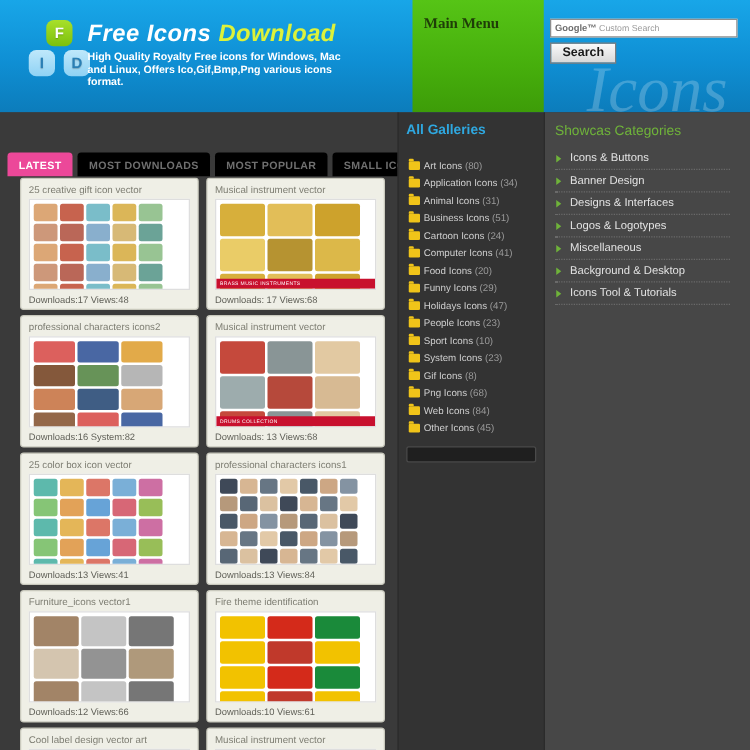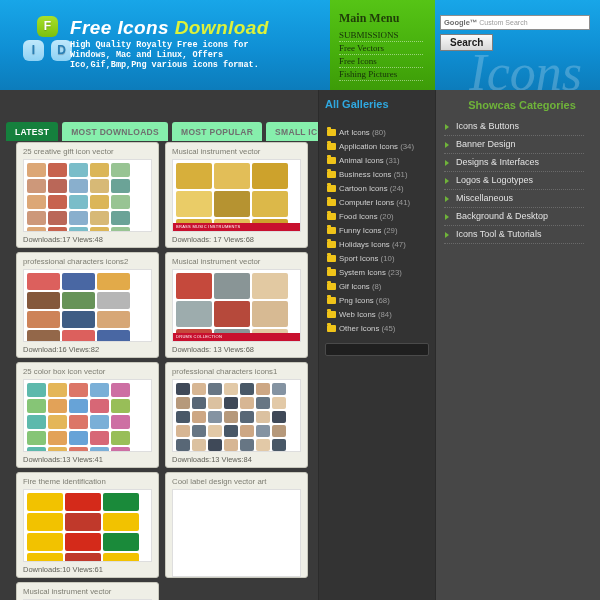--- a/index.html
+++ b/index.html
@@ -42,21 +42,20 @@
     letter-spacing: .4px;
     white-space: nowrap;
   }
   #site-title .accent { color: #ddf23a; }
   #site-tagline {
     position: absolute; left: 70px; top: 40px;
     width: 215px;
     font-size: 8.5px; line-height: 10px;
     color: #ffffff;
     font-weight: bold;
-    font-family: Liberation Mono, monospace;
   }
 
   #main-menu {
     position: absolute; left: 330px; top: 0;
     width: 105px; height: 90px;
     background: linear-gradient(180deg,#56c416 0%, #46ae0c 60%, #3d9c08 100%);
     padding: 11px 0 0 9px;
   }
   #main-menu h3 {
     font-family: "Liberation Serif", serif;
@@ -122,26 +121,26 @@
   }
   #tabs {
     position: absolute; left: 6px; top: 32px;
     display: flex; gap: 4px;
   }
   .tab {
     font-size: 8.5px; font-weight: bold;
     letter-spacing: .3px;
     padding: 5px 9px 4px;
     border-radius: 3px 3px 0 0;
-    background: #86efac;
+    background: #000000;
     color: #6f6f6f;
     cursor: pointer;
     white-space: nowrap;
   }
-  .tab.active { background: #15803d; color: #ffffff; }
+  .tab.active { background: #ec4899; color: #ffffff; }
 
   #card-grid {
     position: absolute; left: 16px; top: 52px;
     width: 296px; height: 458px;
     display: flex; flex-wrap: wrap;
     gap: 4px 6px;
     overflow: hidden;
   }
   .card {
     width: 143px; height: 106px;
@@ -233,24 +232,23 @@
   }
 
   
   #categories {
     position: absolute; left: 436px; top: 0;
     width: 164px; height: 510px;
     background: #474747;
     padding: 9px 0 0 8px;
   }
   #categories h3 {
-    font-size: 11px; font-weight: bold;
+    font-size: 11px; font-weight: normal;
     color: #6fb33a;
     margin-bottom: 7px;
-    text-align: center;
   }
   #categories ul { list-style: none; width: 140px; }
   #categories li {
     font-size: 9px;
     color: #e2e2e2;
     padding: 3px 0 4px 12px;
     position: relative;
     border-bottom: 1px dotted #6a6a6a;
     cursor: pointer;
     white-space: nowrap;
@@ -272,26 +270,20 @@
     <div class="logo-tile logo-i">I</div>
     <div class="logo-tile logo-d">D</div>
   </div>
 
   <div id="site-title"><span>Free Icons </span><span class="accent">Download</span></div>
 
   <div id="site-tagline">High Quality Royalty Free icons for Windows, Mac and Linux, Offers Ico,Gif,Bmp,Png various icons format.</div>
 
   <div id="main-menu">
     <h3>Main Menu</h3>
-    <ul>
-      <li>SUBMISSIONS</li>
-      <li>Free Vectors</li>
-      <li>Free Icons</li>
-      <li>Fishing Pictures</li>
-    </ul>
   </div>
 
   <div id="search-area">
     <div id="search-input"><span class="gbrand">Google™</span>
       <span>Custom Search</span></div>
     <button id="search-button">Search</button>
   </div>
 
   <div id="header-watermark">Icons</div>
 </div>
@@ -362,21 +354,21 @@
             <div class="thumb-cell" style="width: 33px; height: 17px; background: rgb(122, 74, 42); opacity: 0.92;"></div>
             <div class="thumb-cell" style="width: 33px; height: 17px; background: rgb(90, 138, 74); opacity: 0.92;"></div>
             <div class="thumb-cell" style="width: 33px; height: 17px; background: rgb(176, 176, 176); opacity: 0.92;"></div>
             <div class="thumb-cell" style="width: 33px; height: 17px; background: rgb(201, 120, 74); opacity: 0.92;"></div>
             <div class="thumb-cell" style="width: 33px; height: 17px; background: rgb(47, 79, 122); opacity: 0.92;"></div>
             <div class="thumb-cell" style="width: 33px; height: 17px; background: rgb(212, 160, 106); opacity: 0.92;"></div>
             <div class="thumb-cell" style="width: 33px; height: 17px; background: rgb(138, 90, 58); opacity: 0.92;"></div>
             <div class="thumb-cell" style="width: 33px; height: 17px; background: rgb(217, 83, 79); opacity: 0.92;"></div>
             <div class="thumb-cell" style="width: 33px; height: 17px; background: rgb(58, 90, 155); opacity: 0.92;"></div>
           </div>
-          <div class="card-stats">Download:16 Views:82</div>
+          <div class="card-stats">Downloads:16 System:82</div>
         </div>
         <div class="card">
           <div class="card-title">Musical instrument vector</div>
           <div class="card-thumb" style="gap: 2px;">
             <div class="thumb-cell" style="width: 36px; height: 26px; background: rgb(192, 57, 43); opacity: 0.92;"></div>
             <div class="thumb-cell" style="width: 36px; height: 26px; background: rgb(127, 140, 141); opacity: 0.92;"></div>
             <div class="thumb-cell" style="width: 36px; height: 26px; background: rgb(224, 196, 154); opacity: 0.92;"></div>
             <div class="thumb-cell" style="width: 36px; height: 26px; background: rgb(149, 165, 166); opacity: 0.92;"></div>
             <div class="thumb-cell" style="width: 36px; height: 26px; background: rgb(176, 58, 42); opacity: 0.92;"></div>
             <div class="thumb-cell" style="width: 36px; height: 26px; background: rgb(212, 180, 138); opacity: 0.92;"></div>
@@ -453,20 +445,35 @@
             <div class="thumb-cell" style="width: 14px; height: 12px; background: rgb(216, 188, 152); opacity: 0.92;"></div>
             <div class="thumb-cell" style="width: 14px; height: 12px; background: rgb(47, 58, 74); opacity: 0.92;"></div>
             <div class="thumb-cell" style="width: 14px; height: 12px; background: rgb(212, 176, 138); opacity: 0.92;"></div>
             <div class="thumb-cell" style="width: 14px; height: 12px; background: rgb(90, 106, 122); opacity: 0.92;"></div>
             <div class="thumb-cell" style="width: 14px; height: 12px; background: rgb(224, 196, 160); opacity: 0.92;"></div>
             <div class="thumb-cell" style="width: 14px; height: 12px; background: rgb(58, 74, 90); opacity: 0.92;"></div>
           </div>
           <div class="card-stats">Downloads:13 Views:84</div>
         </div>
         <div class="card">
+          <div class="card-title">Furniture_icons vector1</div>
+          <div class="card-thumb" style="gap: 2px;">
+            <div class="thumb-cell" style="width: 36px; height: 24px; background: rgb(154, 122, 90); opacity: 0.92;"></div>
+            <div class="thumb-cell" style="width: 36px; height: 24px; background: rgb(191, 191, 191); opacity: 0.92;"></div>
+            <div class="thumb-cell" style="width: 36px; height: 24px; background: rgb(106, 106, 106); opacity: 0.92;"></div>
+            <div class="thumb-cell" style="width: 36px; height: 24px; background: rgb(208, 192, 168); opacity: 0.92;"></div>
+            <div class="thumb-cell" style="width: 36px; height: 24px; background: rgb(138, 138, 138); opacity: 0.92;"></div>
+            <div class="thumb-cell" style="width: 36px; height: 24px; background: rgb(168, 144, 112); opacity: 0.92;"></div>
+            <div class="thumb-cell" style="width: 36px; height: 24px; background: rgb(154, 122, 90); opacity: 0.92;"></div>
+            <div class="thumb-cell" style="width: 36px; height: 24px; background: rgb(191, 191, 191); opacity: 0.92;"></div>
+            <div class="thumb-cell" style="width: 36px; height: 24px; background: rgb(106, 106, 106); opacity: 0.92;"></div>
+          </div>
+          <div class="card-stats">Downloads:12 Views:66</div>
+        </div>
+        <div class="card">
           <div class="card-title">Fire theme identification</div>
           <div class="card-thumb" style="gap: 2px;">
             <div class="thumb-cell" style="width: 36px; height: 18px; background: rgb(242, 194, 0); opacity: 1;"></div>
             <div class="thumb-cell" style="width: 36px; height: 18px; background: rgb(212, 42, 26); opacity: 1;"></div>
             <div class="thumb-cell" style="width: 36px; height: 18px; background: rgb(26, 138, 58); opacity: 1;"></div>
             <div class="thumb-cell" style="width: 36px; height: 18px; background: rgb(242, 194, 0); opacity: 1;"></div>
             <div class="thumb-cell" style="width: 36px; height: 18px; background: rgb(192, 57, 43); opacity: 1;"></div>
             <div class="thumb-cell" style="width: 36px; height: 18px; background: rgb(242, 194, 0); opacity: 1;"></div>
             <div class="thumb-cell" style="width: 36px; height: 18px; background: rgb(242, 194, 0); opacity: 1;"></div>
             <div class="thumb-cell" style="width: 36px; height: 18px; background: rgb(212, 42, 26); opacity: 1;"></div>
@@ -493,20 +500,21 @@
     <ul id="gallery-list">
         <li><span class="folder-icon"></span><span>Art Icons</span> <span class="count">(80)</span></li>
         <li><span class="folder-icon"></span><span>Application Icons</span> <span class="count">(34)</span></li>
         <li><span class="folder-icon"></span><span>Animal Icons</span> <span class="count">(31)</span></li>
         <li><span class="folder-icon"></span><span>Business Icons</span> <span class="count">(51)</span></li>
         <li><span class="folder-icon"></span><span>Cartoon Icons</span> <span class="count">(24)</span></li>
         <li><span class="folder-icon"></span><span>Computer Icons</span> <span class="count">(41)</span></li>
         <li><span class="folder-icon"></span><span>Food Icons</span> <span class="count">(20)</span></li>
         <li><span class="folder-icon"></span><span>Funny Icons</span> <span class="count">(29)</span></li>
         <li><span class="folder-icon"></span><span>Holidays Icons</span> <span class="count">(47)</span></li>
+        <li><span class="folder-icon"></span><span>People Icons</span> <span class="count">(23)</span></li>
         <li><span class="folder-icon"></span><span>Sport Icons</span> <span class="count">(10)</span></li>
         <li><span class="folder-icon"></span><span>System Icons</span> <span class="count">(23)</span></li>
         <li><span class="folder-icon"></span><span>Gif Icons</span> <span class="count">(8)</span></li>
         <li><span class="folder-icon"></span><span>Png Icons</span> <span class="count">(68)</span></li>
         <li><span class="folder-icon"></span><span>Web Icons</span> <span class="count">(84)</span></li>
         <li><span class="folder-icon"></span><span>Other Icons</span> <span class="count">(45)</span></li>
       </ul>
     <div id="gallery-footer-bar"></div>
   </div>
 

